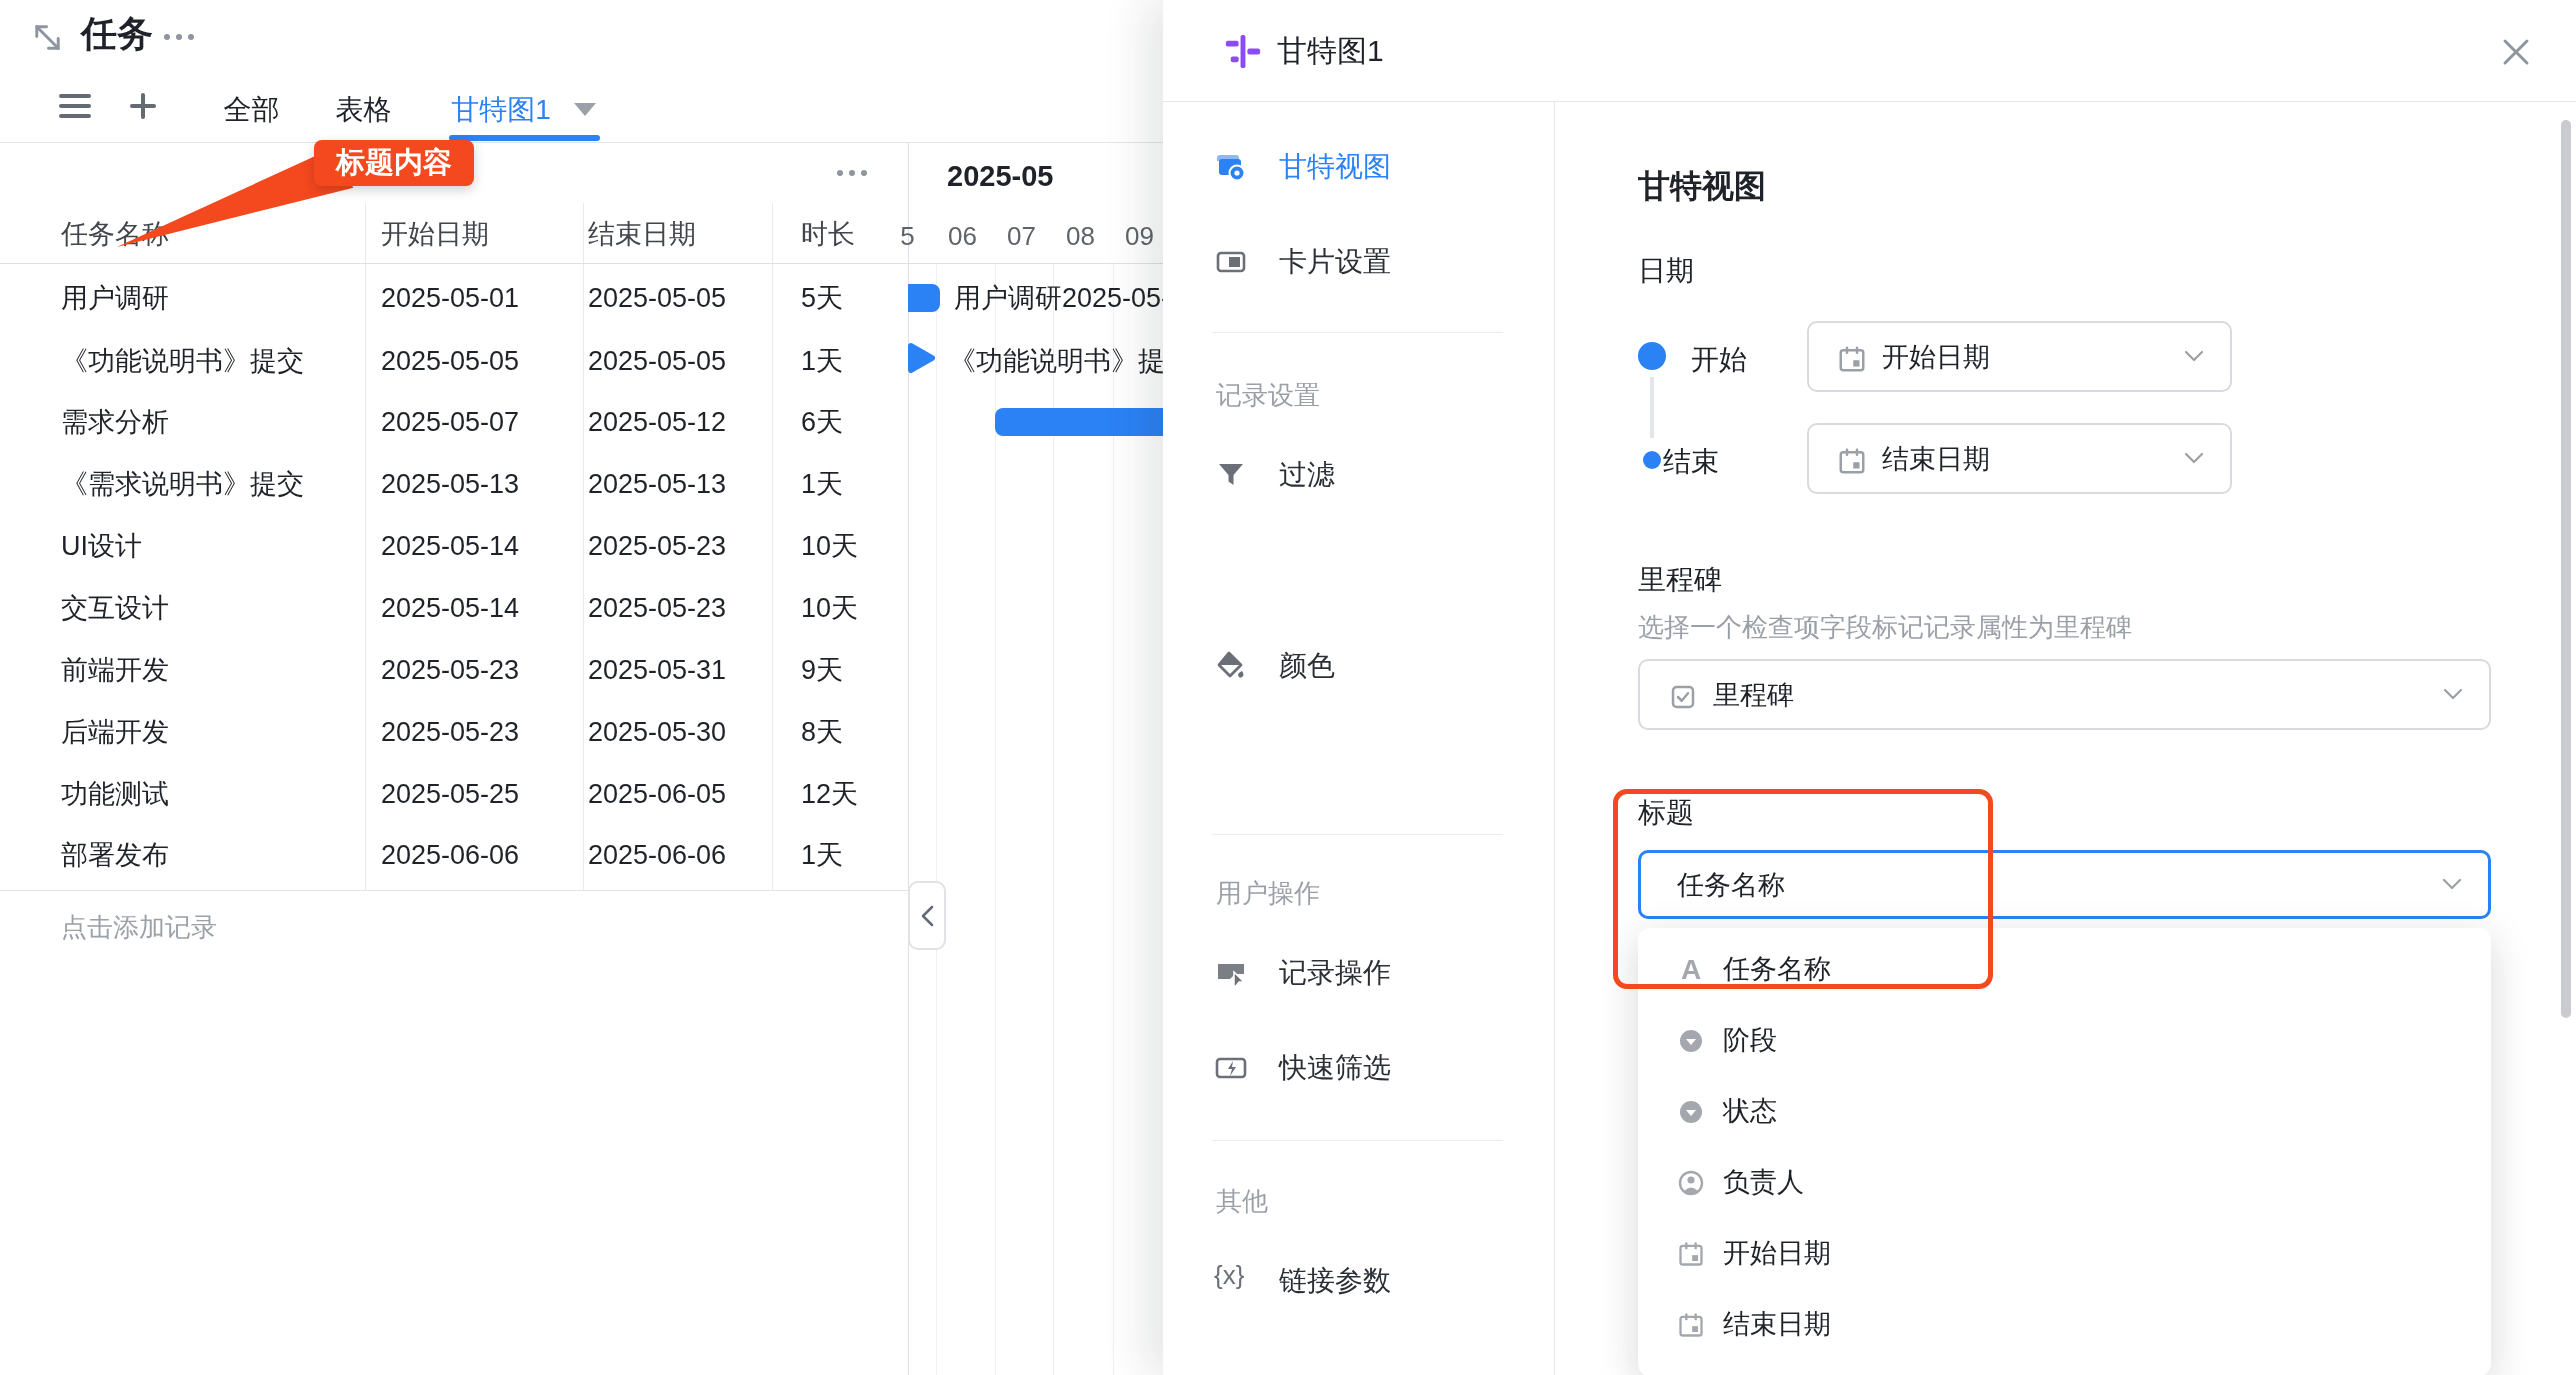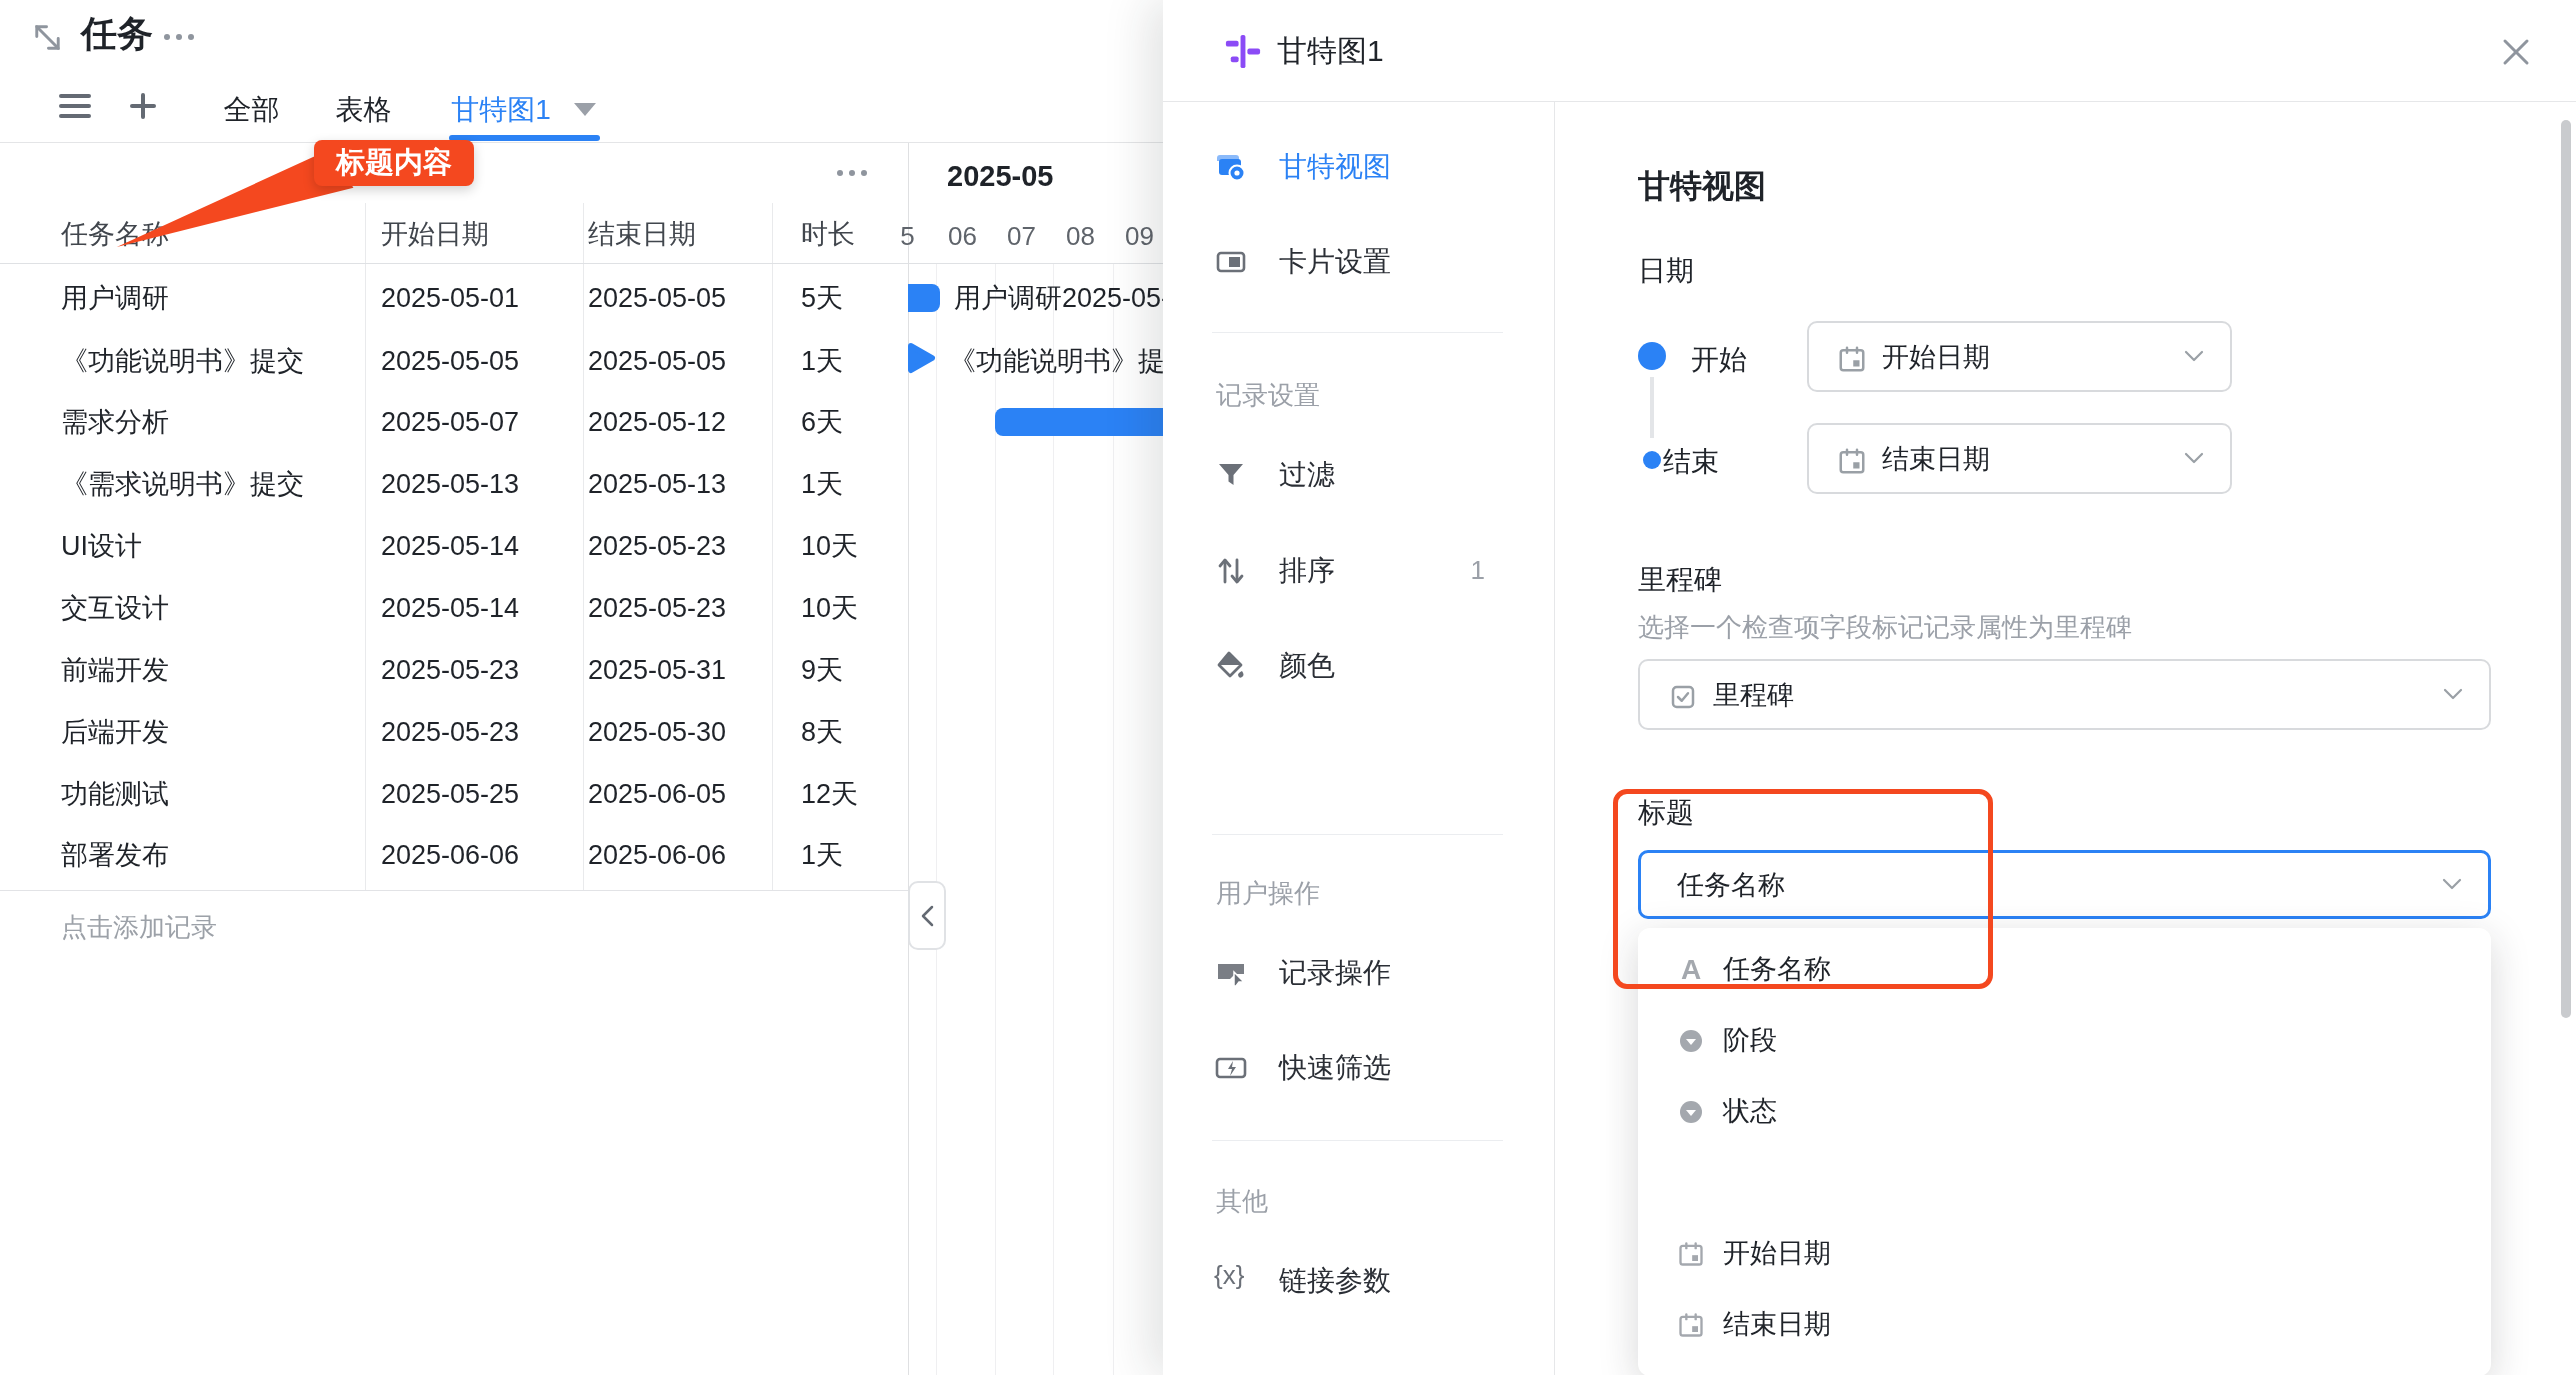--- a/index.html
+++ b/index.html
@@ -270,34 +270,20 @@
     <div class="side-div" style="top:230px"></div>
     <div class="side-sec nw" style="top:276px">记录设置</div>
     <div class="side-item" style="top:342px">
       <span class="icon">
         <svg width="34" height="34" viewBox="0 0 34 34">
             <path d="M5 6 h24 l-9.5 11 v10 l-5-3.6 v-6.4 z" fill="#6b7078"></path>
           </svg>
       </span>
       <span class="lbl nw">过滤</span>
     </div>
-    <div class="side-item" style="top:438px">
-      <span class="icon">
-        <svg width="34" height="34" viewBox="0 0 34 34">
-            <g stroke="#6b7078" stroke-width="2.8" fill="none" stroke-linecap="round" stroke-linejoin="round">
-          <line x1="11" y1="28" x2="11" y2="7"></line>
-              <polyline points="6,12 11,6 16,12"></polyline>
-          <line x1="23" y1="6" x2="23" y2="27"></line>
-              <polyline points="18,22 23,28 28,22"></polyline>
-        </g>
-          </svg>
-      </span>
-      <span class="lbl nw">排序</span>
-      <span class="badge">1</span>
-    </div>
     <div class="side-item" style="top:533px">
       <span class="icon">
         <svg width="34" height="34" viewBox="0 0 34 34">
             <g fill="#6b7078">
           <path d="M15 4 L27 16 L16 27 L5 16 Z" fill="none" stroke="#6b7078" stroke-width="2.8" stroke-linejoin="round"></path>
           <path d="M15 4 L27 16 L5 16 Z"></path>
           <path d="M28 22 q3 4 0 6 q-3 2 -4 -2 q0 -2 4 -4 z"></path>
         </g>
           </svg>
       </span>
@@ -423,20 +409,30 @@
     </div>
     <div class="dd-opt" style="top:148px">
       <span class="oic">
         <svg width="28" height="28" viewBox="0 0 28 28">
             <circle cx="14" cy="14" r="11" fill="#a4a8ae"></circle>
             <path d="M9 12 l5 6 5-6 z" fill="#fff"></path>
           </svg>
       </span>
       <span class="olbl nw">状态</span>
     </div>
+    <div class="dd-opt" style="top:219px">
+      <span class="oic">
+        <svg width="28" height="28" viewBox="0 0 28 28">
+            <circle cx="14" cy="14" r="11" fill="none" stroke="#a4a8ae" stroke-width="2.4"></circle>
+        <circle cx="14" cy="11" r="3.6" fill="#a4a8ae"></circle>
+            <path d="M7 22 q7 -7 14 0 a11 11 0 0 1 -14 0 z" fill="#a4a8ae"></path>
+          </svg>
+      </span>
+      <span class="olbl nw">负责人</span>
+    </div>
     <div class="dd-opt" style="top:290px">
       <span class="oic">
         <svg width="28" height="28" viewBox="0 0 24 24">
             <g stroke="#a4a8ae" stroke-width="2" fill="none" stroke-linecap="round">
           <rect x="3" y="5" width="18" height="16" rx="2"></rect>
               <line x1="8" y1="3" x2="8" y2="7"></line>
               <line x1="16" y1="3" x2="16" y2="7"></line>
         </g>
             <rect x="13" y="13" width="5" height="5" fill="#a4a8ae"></rect>
           </svg>

